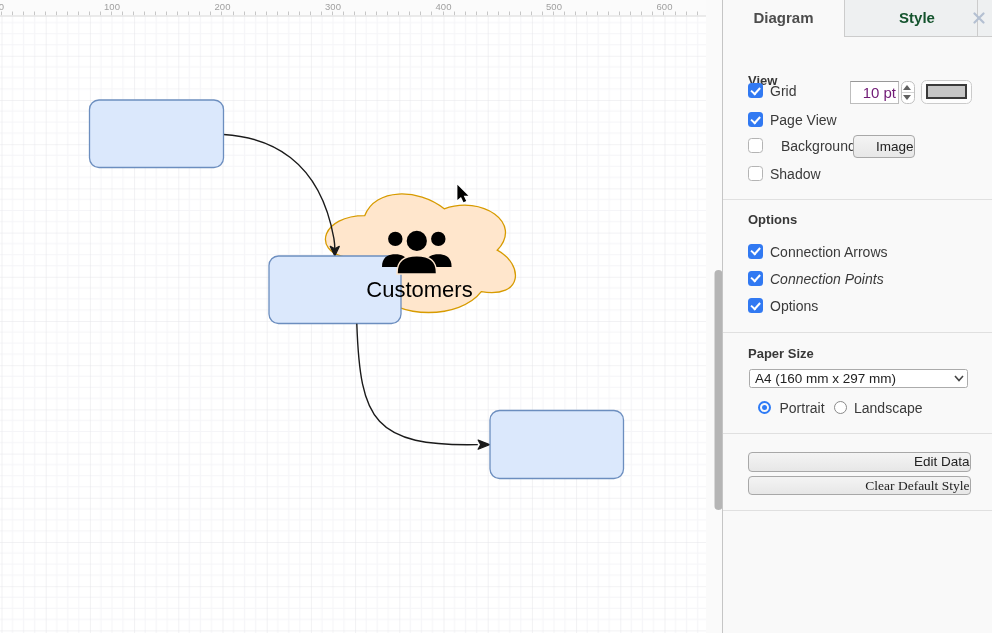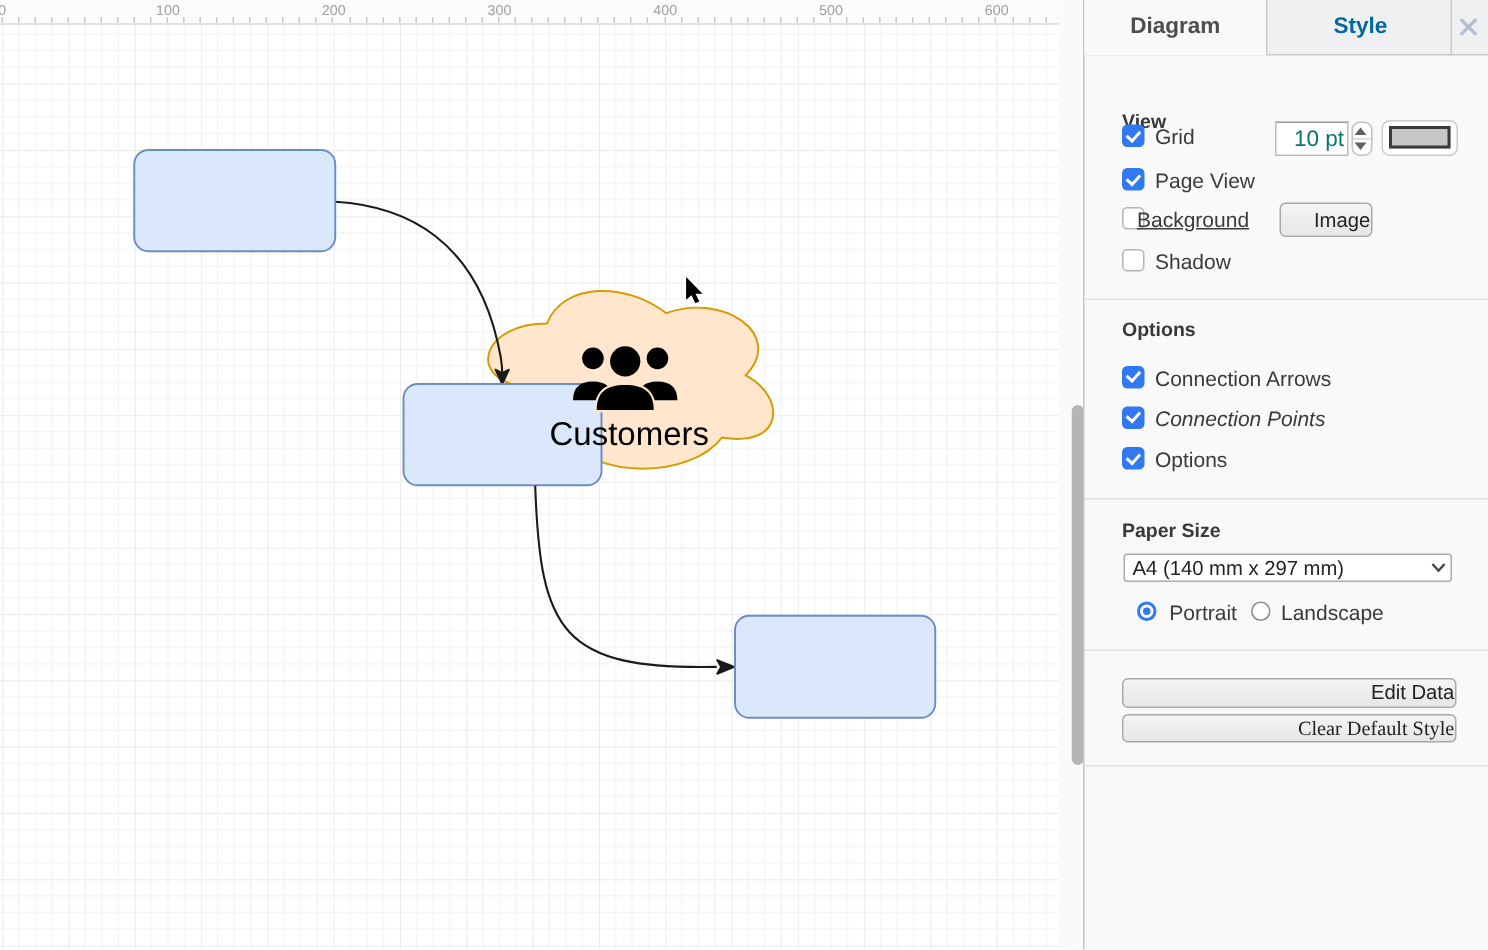--- a/index.html
+++ b/index.html
@@ -81,64 +81,64 @@
     <path d="M0,0 L0,15.2 L3.6,12.2 L6.1,17.5 L8.8,16.3 L6.3,11.1 L11,11.1 Z" fill="#000" stroke="#fff" stroke-width="1.4" stroke-linejoin="round" paint-order="stroke"></path>
   </g>
 </svg>
 </div>
 
 <div id="panel">
 
   <div style="position:absolute;left:0;top:0;width:269px;height:37px;background:#eef0f1;border-bottom:1px solid #ccc;box-sizing:border-box;"></div>
   <div style="position:absolute;left:0;top:0;width:122px;height:37px;background:#f9f9f9;border-right:1px solid #ccc;box-sizing:border-box;
     font-size:15px;font-weight:bold;color:#4d4d4d;text-align:center;line-height:36px;">Diagram</div>
-  <div style="position:absolute;left:124px;top:0;width:121px;height:37px;border-right:1px solid #ccc;box-sizing:border-box;
-    font-size:15px;font-weight:bold;color:#0369a1;text-align:center;line-height:36px;">Style</div>
+  <div style="position:absolute;left:134px;top:0;width:121px;height:37px;border-right:1px solid #ccc;box-sizing:border-box;
+    font-size:15px;font-weight:bold;color:#14532d;text-align:center;line-height:36px;">Style</div>
   <svg style="position:absolute;left:250px;top:12px" width="12" height="12">
     <path d="M1.5,1.5 L10.5,10.5 M10.5,1.5 L1.5,10.5" stroke="#b4c0d2" stroke-width="2.2" stroke-linecap="round"></path>
   </svg>
 
   <div class="hdr" style="top:54px;margin-top:20px;">View</div>
   <div class="cb cbon" style="left:25px;top:83px;"></div>
   <div class="lbl" style="left:47px;top:84px;">Grid</div>
   <div style="position:absolute;left:127px;top:81px;width:49px;height:23px;box-sizing:border-box;background:#fff;
-     border:1px solid #bdbdbd;border-top-color:#989898;font-size:15px;color:#0f766e;text-align:right;line-height:21px;padding-right:2px;">10 pt</div>
+     border:1px solid #bdbdbd;border-top-color:#989898;font-size:15px;color:#701a75;text-align:right;line-height:21px;padding-right:2px;">10 pt</div>
   <div style="position:absolute;left:178px;top:81px;width:13.5px;height:22.5px;box-sizing:border-box;background:#fff;
      border:1px solid #c2c2c2;border-radius:5.5px;"></div>
   <div style="position:absolute;left:179px;top:92.2px;width:11.5px;height:1px;background:#d5d5d5;"></div>
   <div style="position:absolute;left:180.3px;top:84.5px;width:0;height:0;border-left:4.6px solid transparent;border-right:4.6px solid transparent;border-bottom:5.5px solid #606060;"></div>
   <div style="position:absolute;left:180.3px;top:94.8px;width:0;height:0;border-left:4.6px solid transparent;border-right:4.6px solid transparent;border-top:5.5px solid #606060;"></div>
   <div style="position:absolute;left:198px;top:80px;width:51px;height:23.5px;box-sizing:border-box;background:#fdfdfd;border:1px solid #cbcbcb;border-radius:5.5px;"></div>
   <div style="position:absolute;left:202.5px;top:84px;width:41.5px;height:15px;box-sizing:border-box;background:#c6c6c6;border:2px solid #3a3a3a;"></div>
 
   <div class="cb cbon" style="left:25px;top:112px;"></div>
   <div class="lbl" style="left:47px;top:113px;">Page View</div>
 
   <div class="cb cboff" style="left:25px;top:137.5px;"></div>
-  <div class="lbl" style="left:35px;top:139px;text-decoration:underline;">Background</div>
+  <div class="lbl" style="left:58px;top:139px;">Background</div>
   <div class="btn" style="left:129.5px;top:134.5px;width:62px;height:23px;line-height:21px;">Image</div>
 
   <div class="cb cboff" style="left:25px;top:166px;"></div>
   <div class="lbl" style="left:47px;top:167px;">Shadow</div>
 
   <div class="sep" style="top:199px;"></div>
 
   <div class="hdr" style="top:212.5px;">Options</div>
   <div class="cb cbon" style="left:25px;top:243.5px;"></div>
   <div class="lbl" style="left:47px;top:244.5px;">Connection Arrows</div>
   <div class="cb cbon" style="left:25px;top:270.5px;"></div>
   <div class="lbl" style="left:47px;top:271.5px;font-style:italic;">Connection Points</div>
   <div class="cb cbon" style="left:25px;top:298px;"></div>
   <div class="lbl" style="left:47px;top:299px;">Options</div>
 
   <div class="sep" style="top:331.5px;"></div>
 
   <div class="hdr" style="top:346.5px;">Paper Size</div>
   <div style="position:absolute;left:26px;top:368.5px;width:219px;height:19px;box-sizing:border-box;background:#fff;
-    border:1px solid #ababab;border-radius:2.5px;font-size:13.5px;color:#222;line-height:17px;padding-left:5px;">A4 (140 mm x 297 mm)</div>
+    border:1px solid #ababab;border-radius:2.5px;font-size:13.5px;color:#222;line-height:17px;padding-left:5px;">A4 (160 mm x 297 mm)</div>
   <svg style="position:absolute;left:231px;top:373px" width="10" height="10">
     <path d="M1,3 L5,7.5 L9,3" fill="none" stroke="#444" stroke-width="1.6"></path>
   </svg>
   <div style="position:absolute;left:35px;top:401px;width:13px;height:13px;border-radius:50%;border:2px solid #2e7bf6;box-sizing:border-box;"></div>
   <div style="position:absolute;left:39px;top:405px;width:5px;height:5px;border-radius:50%;background:#2e7bf6;"></div>
   <div class="lbl" style="left:56.5px;top:401px;">Portrait</div>
   <div style="position:absolute;left:110.5px;top:401px;width:13px;height:13px;border-radius:50%;border:1.5px solid #8a8a8a;box-sizing:border-box;background:#fff;"></div>
   <div class="lbl" style="left:131px;top:401px;">Landscape</div>
 
   <div class="sep" style="top:433px;"></div>

